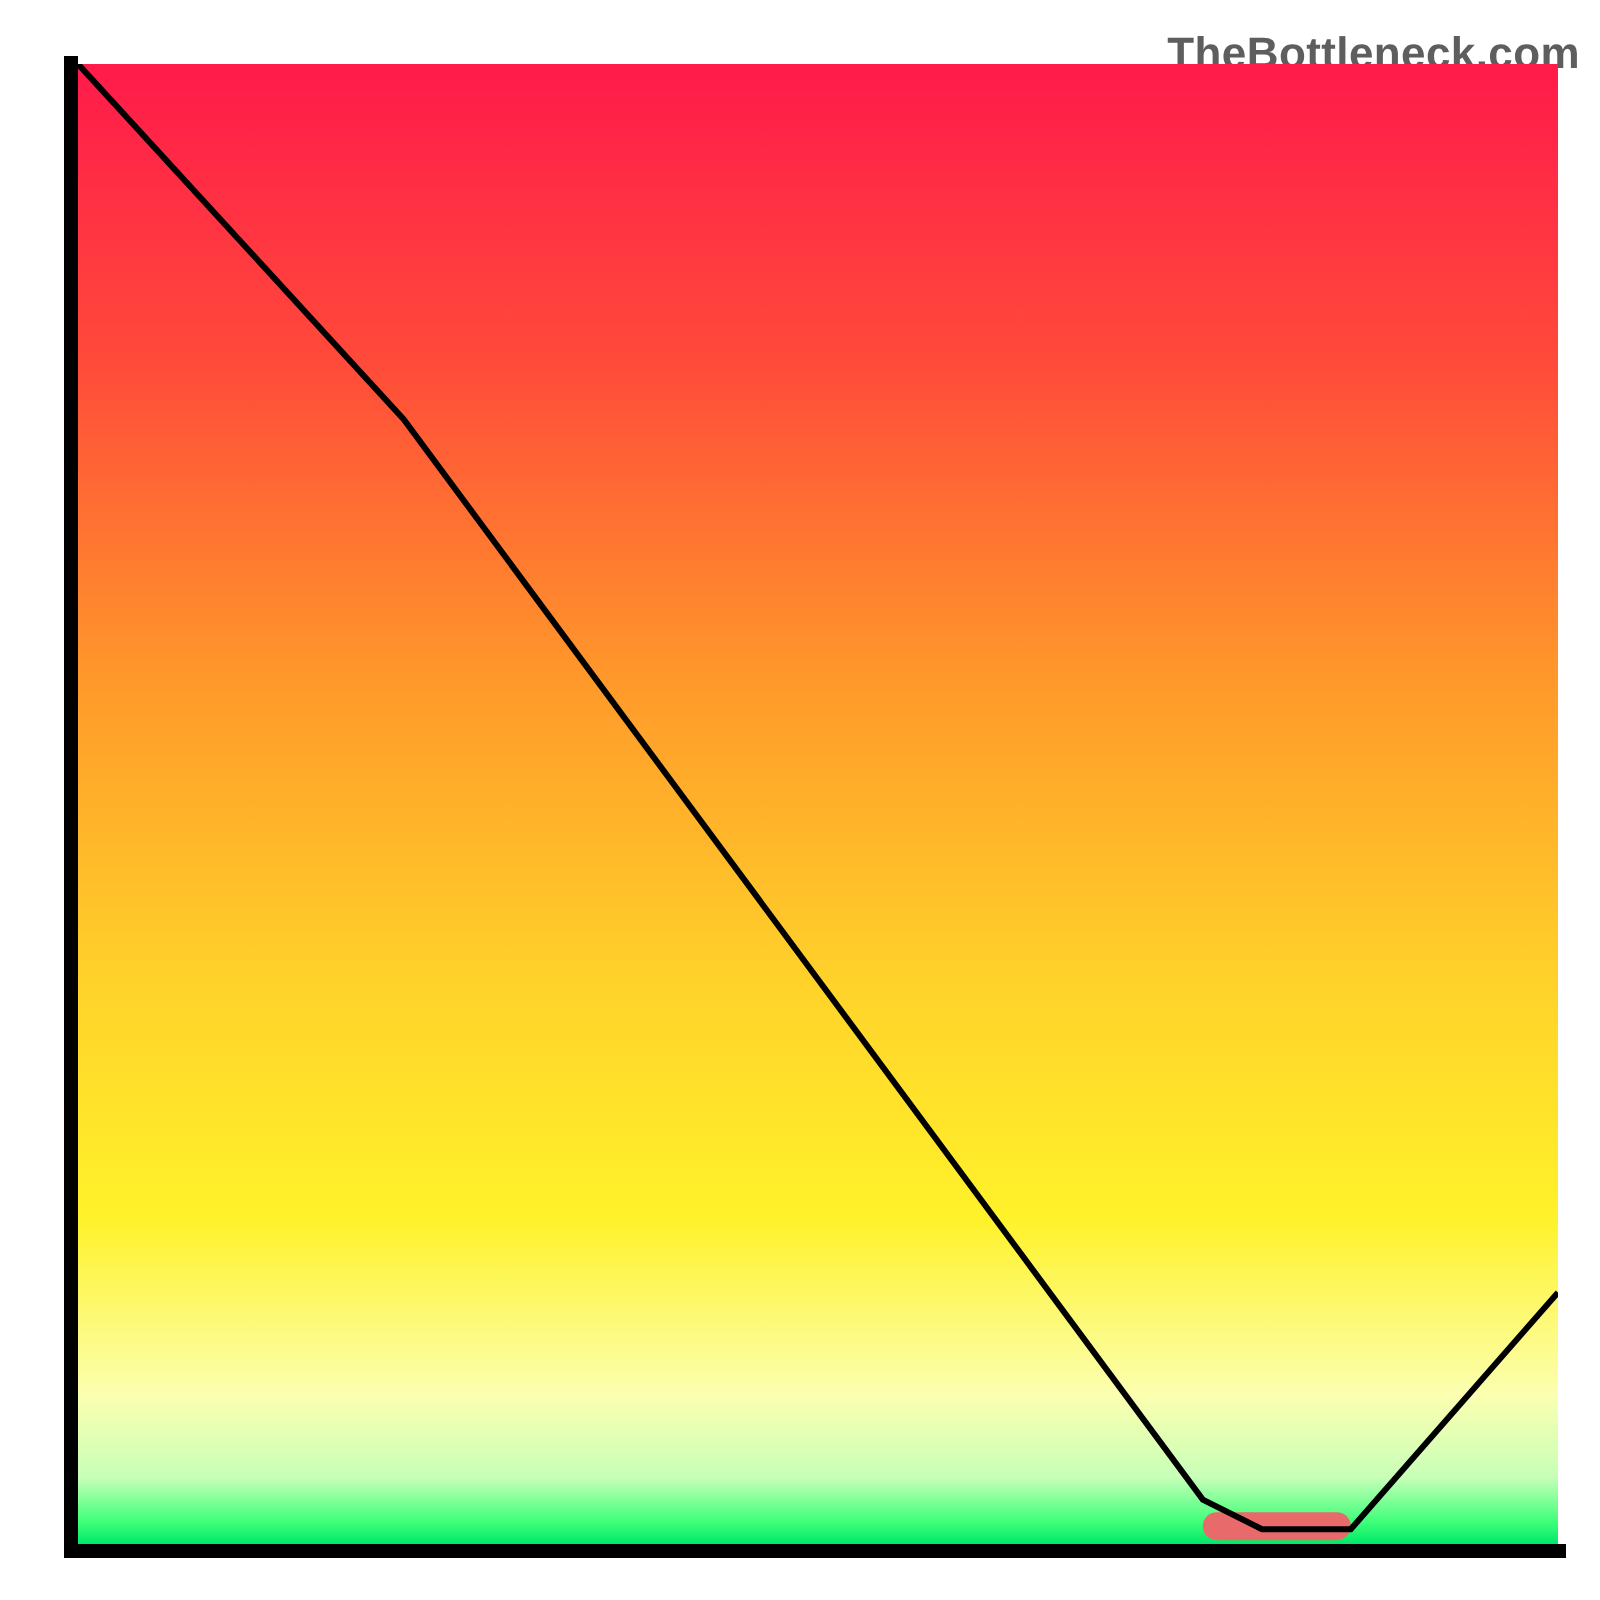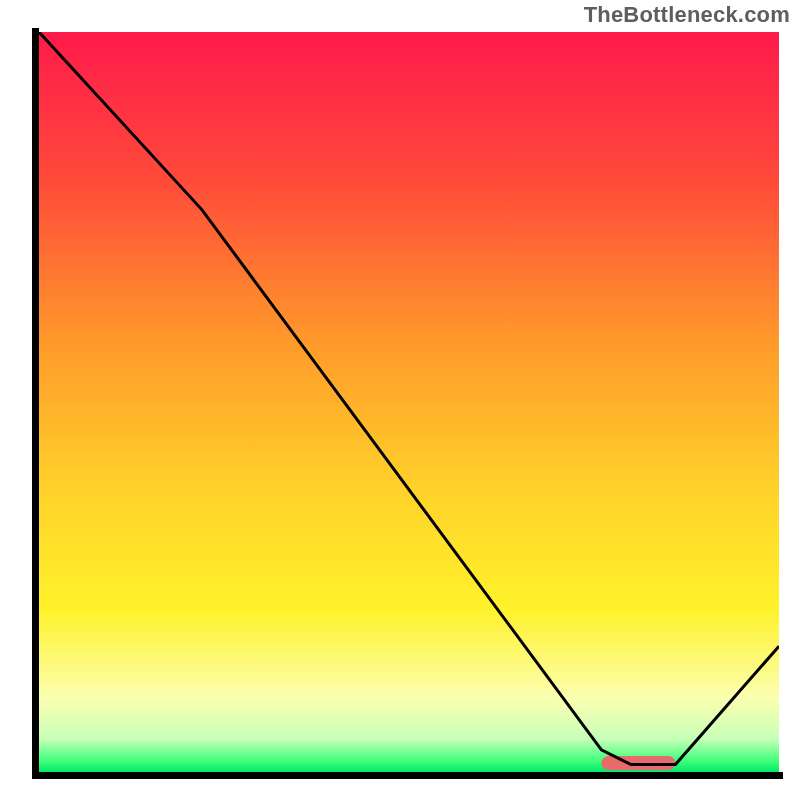--- a/index.html
+++ b/index.html
@@ -10,21 +10,21 @@
     background: #ffffff;
     font-family: Arial, Helvetica, sans-serif;
   }
   .frame {
     position: relative;
     width: 800px;
     height: 800px;
   }
   .attribution {
     position: absolute;
-    top: 2px;
+    top: 14px;
     right: 10px;
     font-size: 22px;
     font-weight: 600;
     color: #5e5e5e;
     letter-spacing: 0.2px;
   }
   .plot-wrap {
     position: absolute;
     left: 32px;
     top: 28px;

